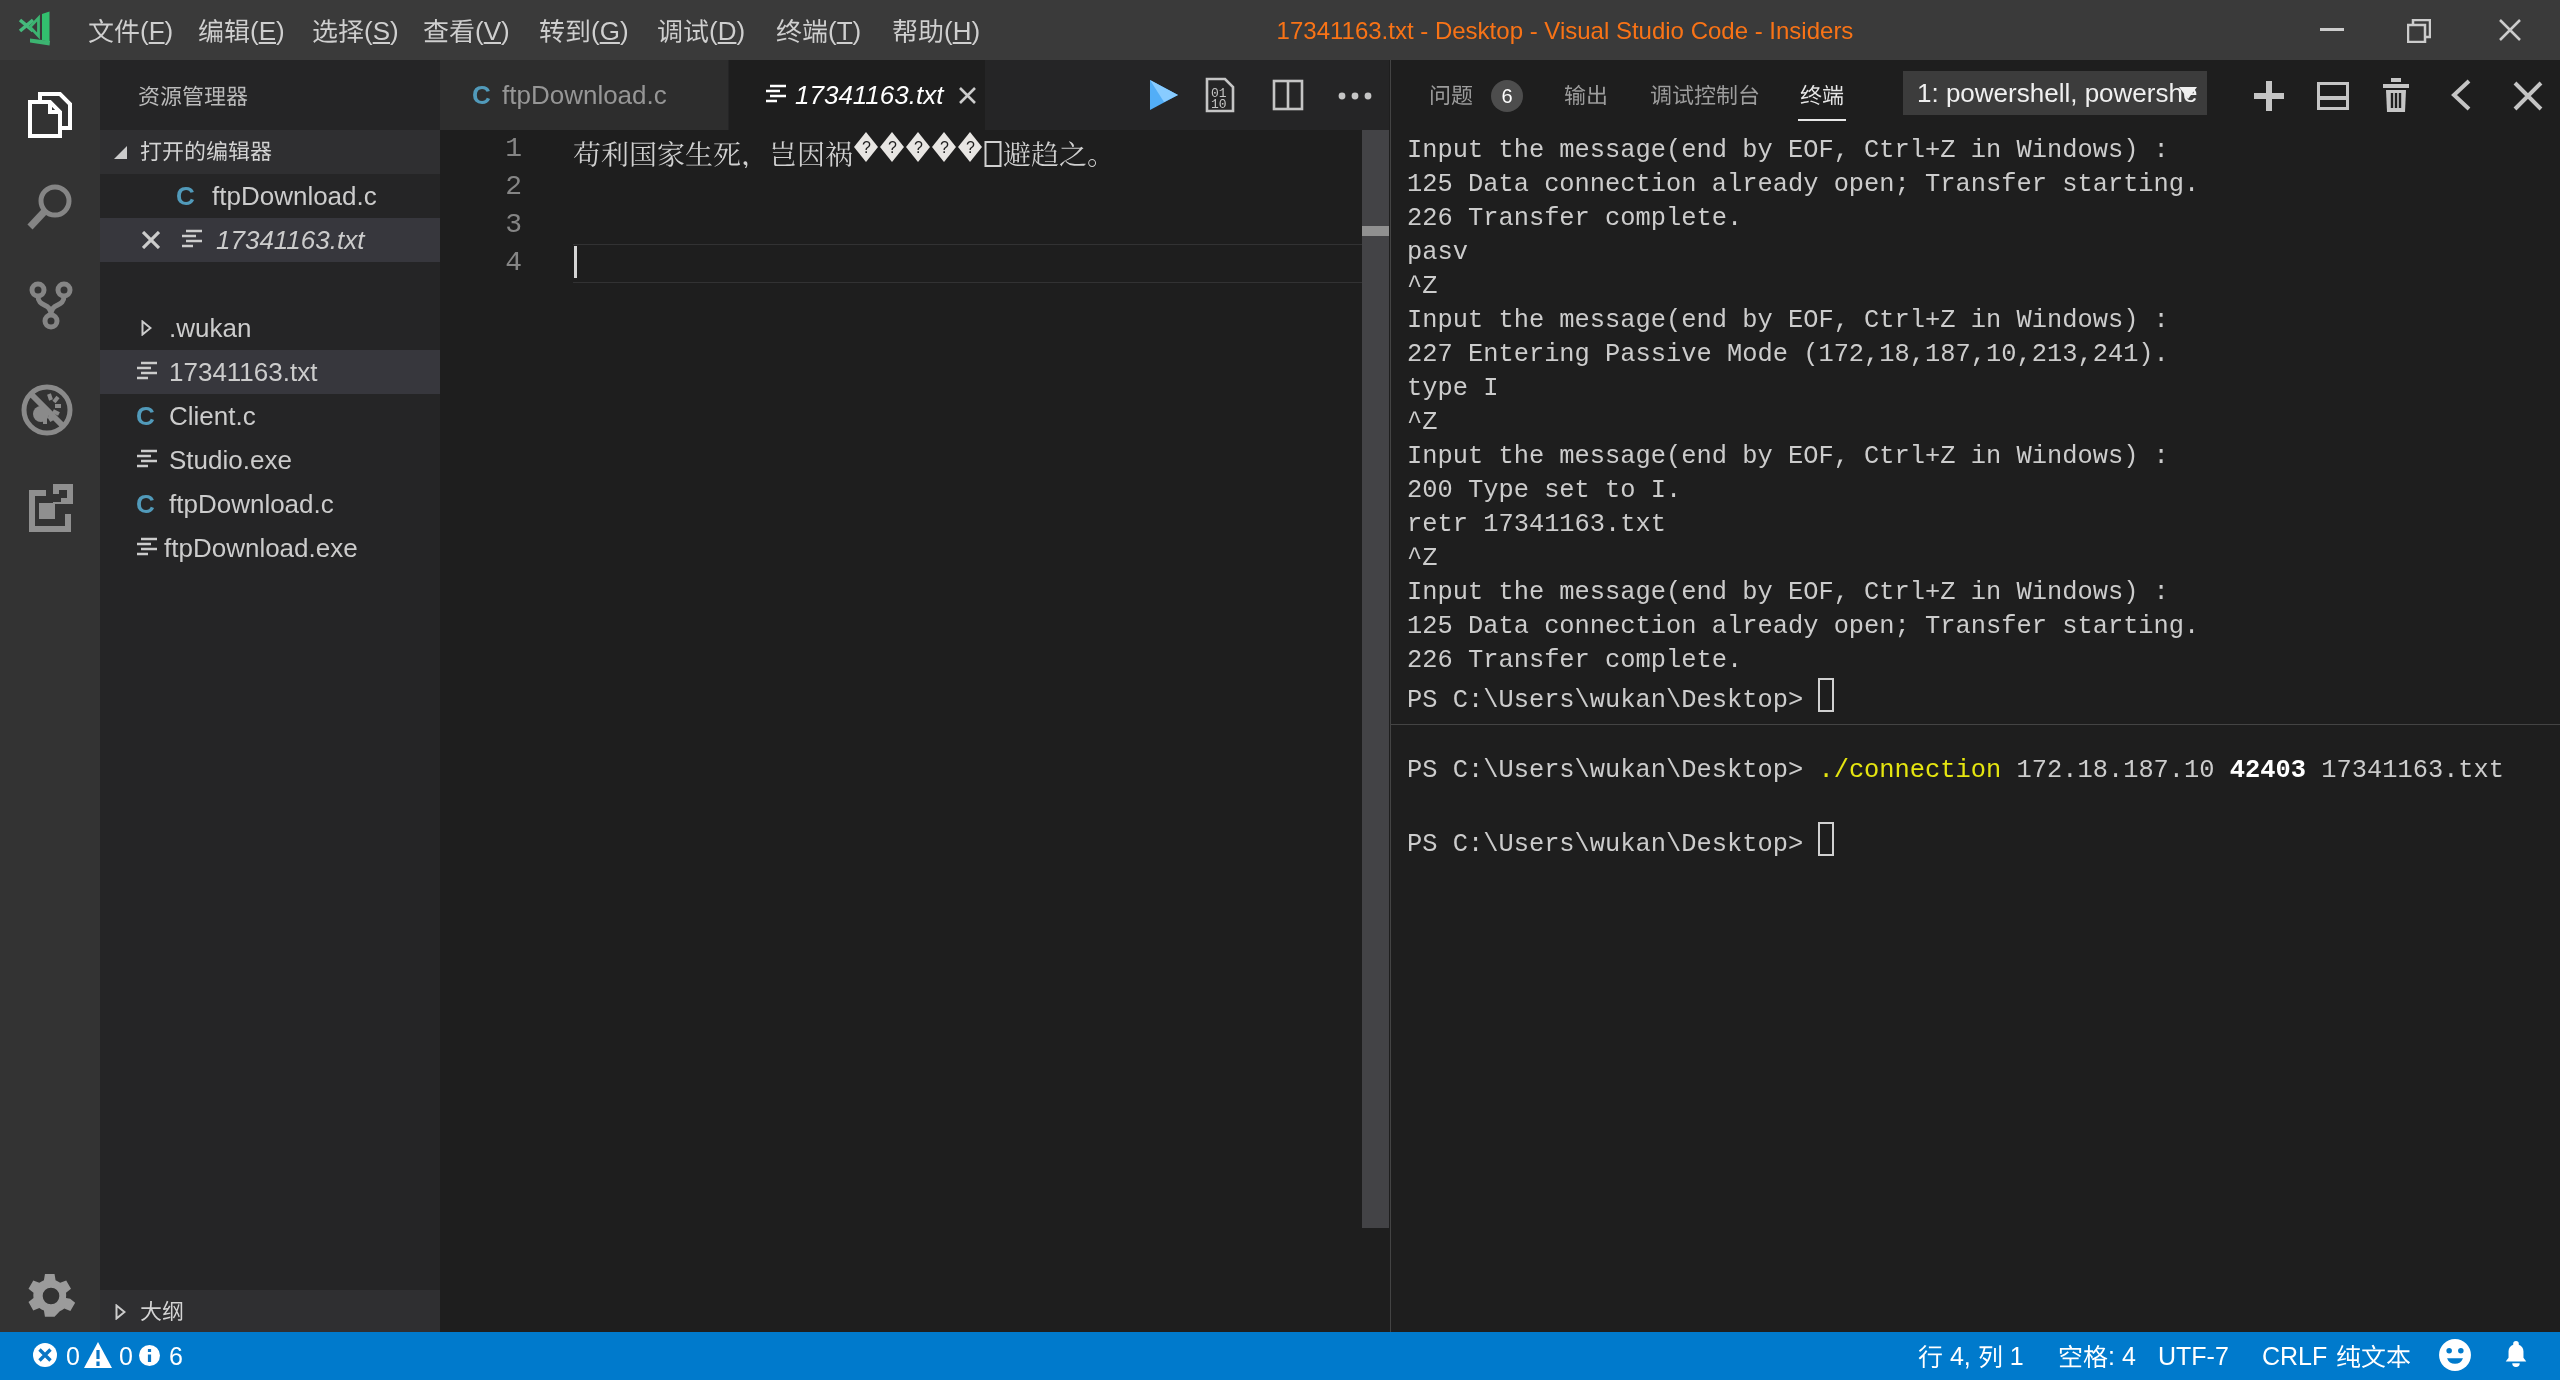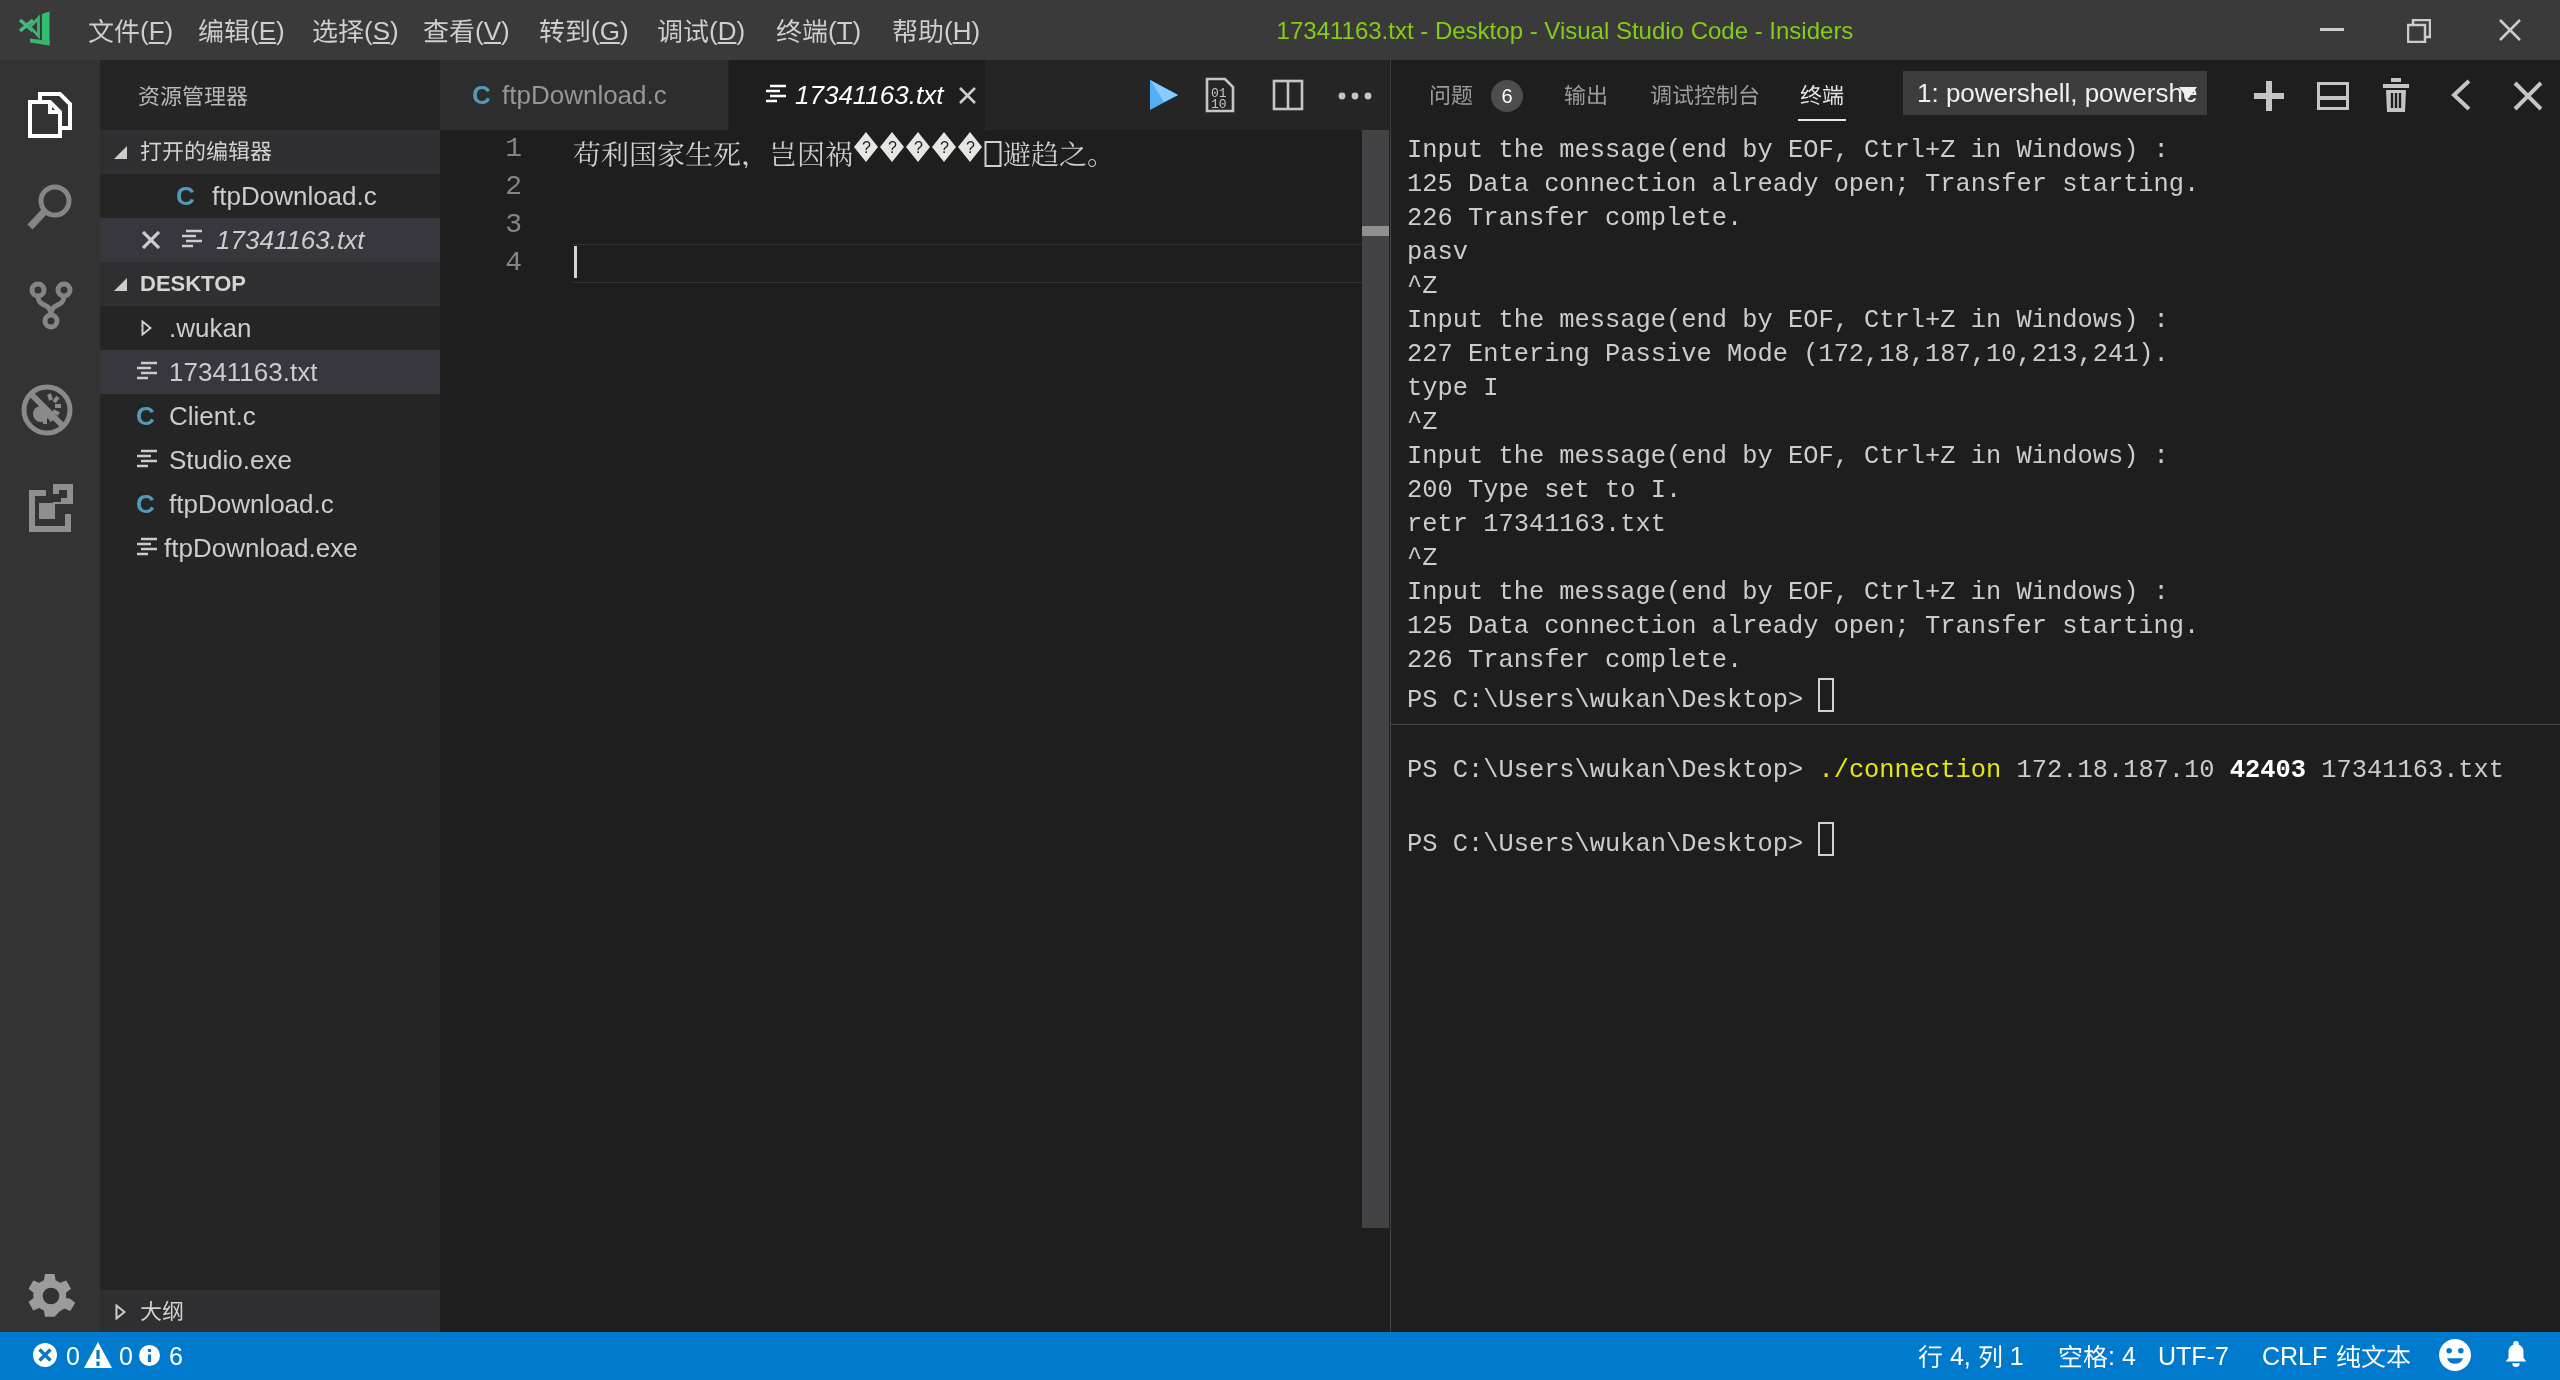--- a/index.html
+++ b/index.html
@@ -142,21 +142,21 @@
   <div class="mi" style="left:776px"><svg class="k" viewBox="0 0 1000 1000">
         <use href="#u7ec8"></use>
       </svg><svg class="k" viewBox="0 0 1000 1000">
         <use href="#u7aef"></use>
       </svg>(<u>T</u>)</div>
   <div class="mi" style="left:892px"><svg class="k" viewBox="0 0 1000 1000">
         <use href="#u5e2e"></use>
       </svg><svg class="k" viewBox="0 0 1000 1000">
         <use href="#u52a9"></use>
       </svg>(<u>H</u>)</div>
-  <div class="mi" style="left:1165px;width:800px;text-align:center;color:#84cc16;font-size:24px">17341163.txt - Desktop - Visual Studio Code - Insiders</div>
+  <div class="mi" style="left:1165px;width:800px;text-align:center;color:#f97316;font-size:24px">17341163.txt - Desktop - Visual Studio Code - Insiders</div>
   <svg class="abs" style="left:2320px;top:28px" width="24" height="4">
       <rect width="24" height="3" fill="#cccccc"></rect>
     </svg>
   <svg class="abs" style="left:2407px;top:19px" width="24" height="24" viewBox="0 0 24 24">
       <path d="M6 6 L6 1 L23 1 L23 18 L18 18 M1 6 L18 6 L18 23 L1 23 Z" stroke="#cccccc" stroke-width="2.5" fill="none"></path>
     </svg>
   <svg class="abs" style="left:2499px;top:19px" width="22" height="22" viewBox="0 0 22 22">
       <path d="M1 1 L21 21 M21 1 L1 21" stroke="#cccccc" stroke-width="2.5"></path>
     </svg>
 </div>
@@ -225,23 +225,20 @@
     </div>
   <div class="row sel" style="top:158px">
     <svg class="abs" style="left:42px;top:13px" width="18" height="18" viewBox="0 0 18 18">
         <path d="M1 1 L17 17 M17 1 L1 17" stroke="#cccccc" stroke-width="3.2"></path>
       </svg>
     <svg class="abs" style="left:82px;top:11px" width="20" height="22" viewBox="0 0 20 22" stroke="#cccccc" stroke-width="2.6">
         <path d="M4 2 L20 2 M0 7 L14 7 M4 12 L20 12 M0 17 L11 17"></path>
       </svg>
     <span class="tw" style="left:116px;font-style:italic">17341163.txt</span>
     </div>
-  <div class="row hdr" style="top:202px"><svg class="abs" style="left:14px;top:16px" width="13" height="13" viewBox="0 0 13 13">
-        <path d="M13 0 L13 13 L0 13 Z" fill="#cccccc"></path>
-      </svg><span style="margin-left:40px">DESKTOP</span></div>
   <div class="row" style="top:246px">
       <svg class="abs" style="left:41px;top:14px" width="11" height="16" viewBox="0 0 11 16">
         <path d="M1.5 1.5 L9.5 8 L1.5 14.5 Z" fill="none" stroke="#cccccc" stroke-width="2"></path>
       </svg>
       <span class="tw" style="left:69px">.wukan</span>
     </div>
   <div class="row sel" style="top:290px">
     <svg class="abs" style="left:37px;top:11px" width="20" height="22" viewBox="0 0 20 22" stroke="#cccccc" stroke-width="2.6">
         <path d="M4 2 L20 2 M0 7 L14 7 M4 12 L20 12 M0 17 L11 17"></path>
       </svg>

